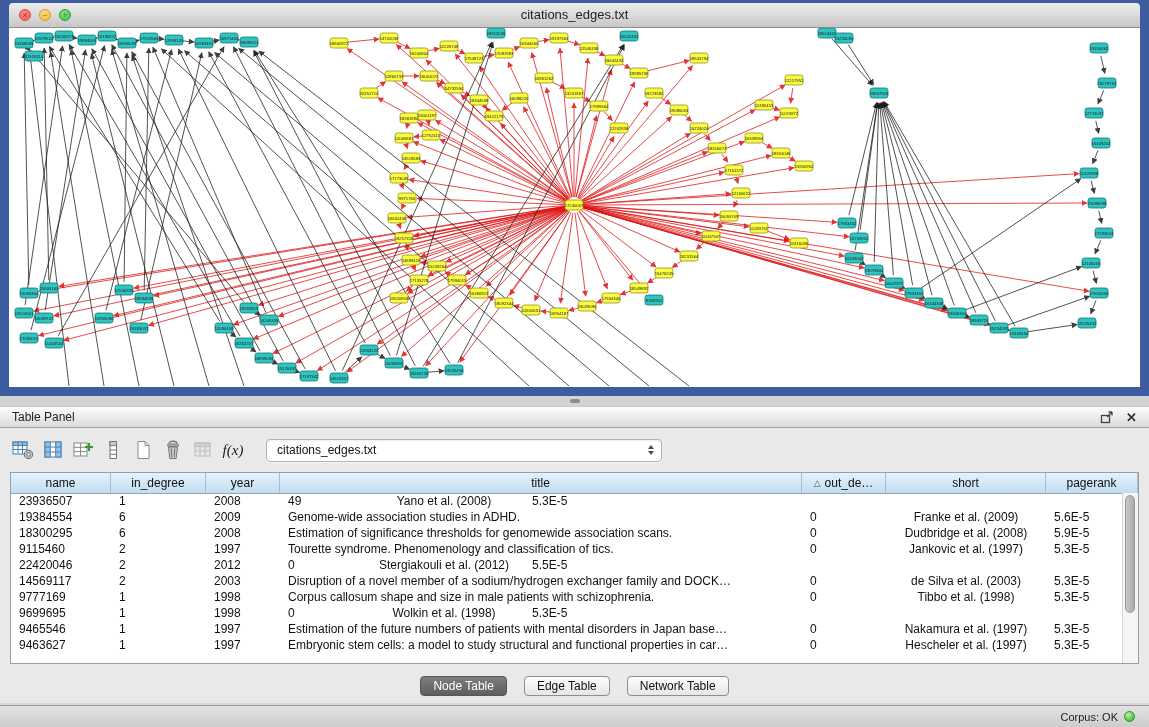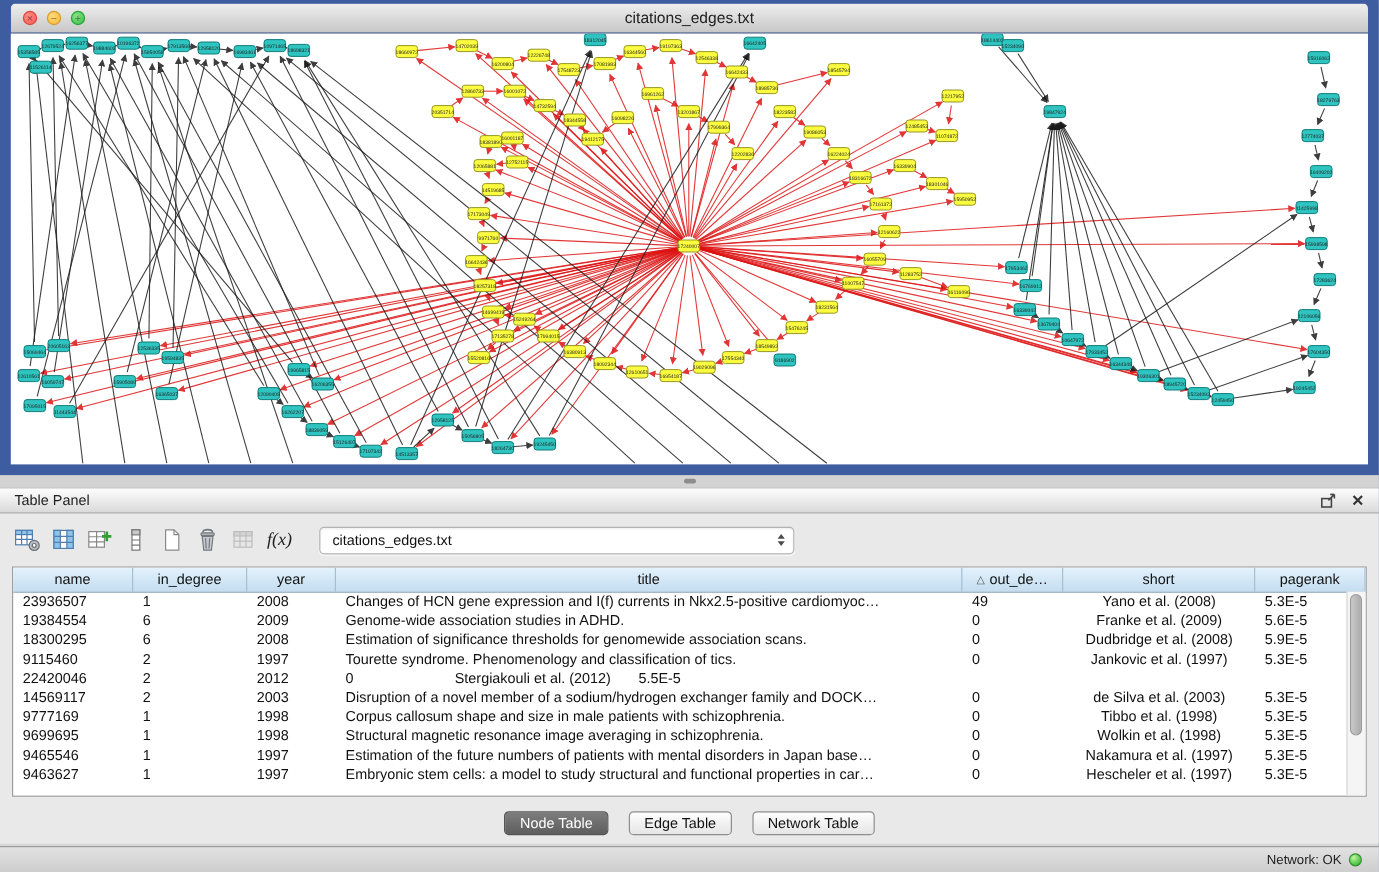--- a/index.html
+++ b/index.html
@@ -960,21 +960,20 @@
           </div>
           <div class="th c6">
             <span>pagerank</span>
           </div>
         </div>
       <div class="tbody" id="tbody">
           <div class="row">
             <div class="td c0">23936507</div>
             <div class="td c1">1</div>
             <div class="td c2">2008</div>
-            <div class="td c3">Changes of HCN gene expression and I(f) currents in Nkx2.5-positive cardiomyoc…</div>
             <div class="td c4">49</div>
             <div class="td c5 center">Yano et al. (2008)</div>
             <div class="td c6">5.3E-5</div>
           </div>
           <div class="row">
             <div class="td c0">19384554</div>
             <div class="td c1">6</div>
             <div class="td c2">2009</div>
             <div class="td c3">Genome-wide association studies in ADHD.</div>
             <div class="td c4">0</div>
@@ -1022,21 +1021,20 @@
             <div class="td c2">1998</div>
             <div class="td c3">Corpus callosum shape and size in male patients with schizophrenia.</div>
             <div class="td c4">0</div>
             <div class="td c5 center">Tibbo et al. (1998)</div>
             <div class="td c6">5.3E-5</div>
           </div>
           <div class="row">
             <div class="td c0">9699695</div>
             <div class="td c1">1</div>
             <div class="td c2">1998</div>
-            <div class="td c3">Structural magnetic resonance image averaging in schizophrenia.</div>
             <div class="td c4">0</div>
             <div class="td c5 center">Wolkin et al. (1998)</div>
             <div class="td c6">5.3E-5</div>
           </div>
           <div class="row">
             <div class="td c0">9465546</div>
             <div class="td c1">1</div>
             <div class="td c2">1997</div>
             <div class="td c3">Estimation of the future numbers of patients with mental disorders in Japan base…</div>
             <div class="td c4">0</div>
@@ -1060,15 +1058,15 @@
 
     <div class="tabs" id="tabs">
         <div class="tab selected">Node Table</div>
         <div class="tab">Edge Table</div>
         <div class="tab">Network Table</div>
       </div>
   </div>
 </div>
 
 <div class="status-bar">
-  <span>Network: OK</span>
+  <span>Corpus: OK</span>
   <span class="mem-dot"></span>
 </div>
 
 </body></html>

